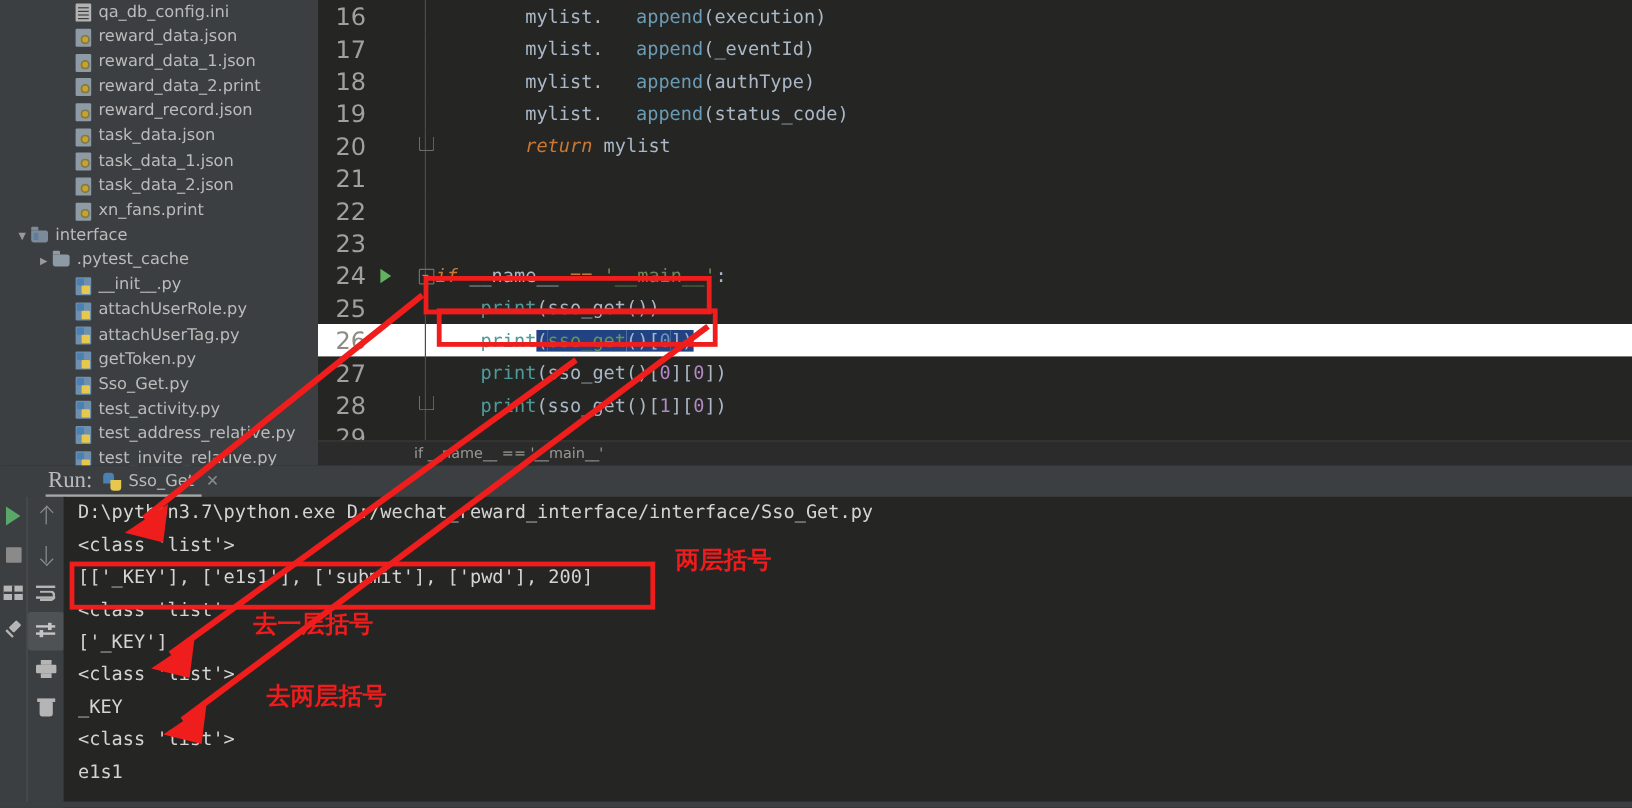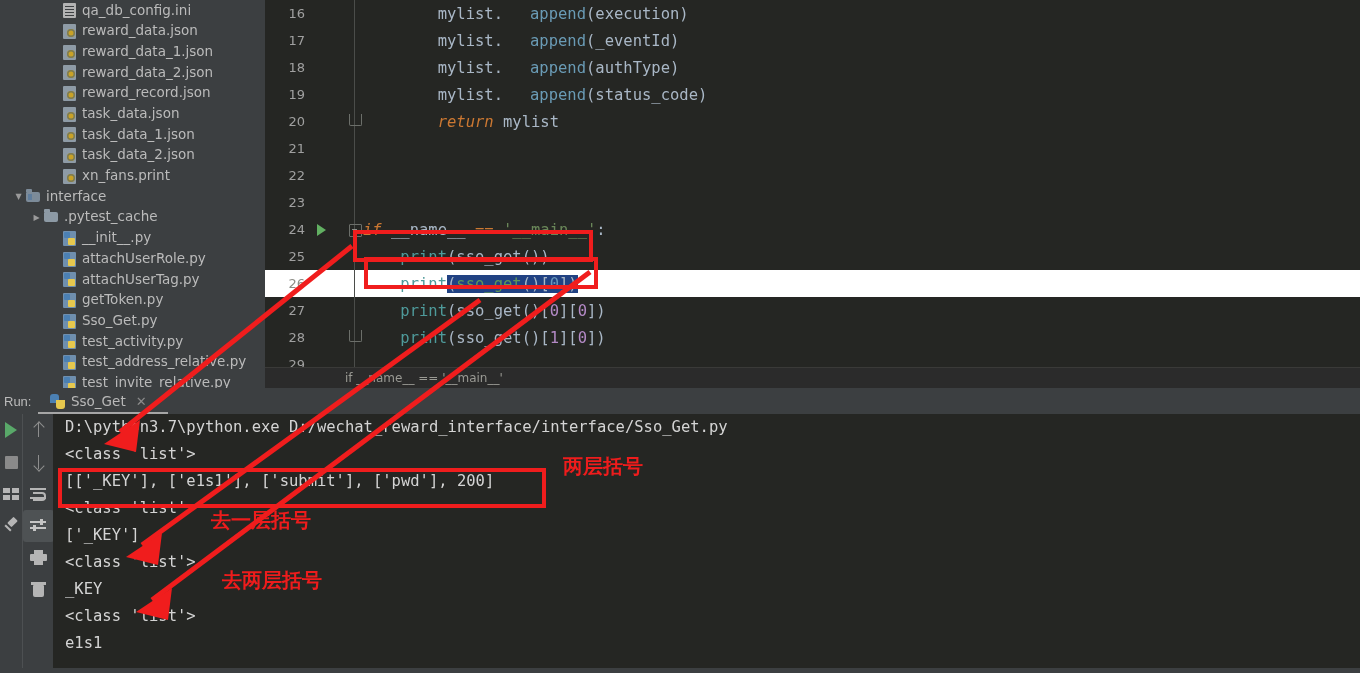--- a/index.html
+++ b/index.html
@@ -163,21 +163,21 @@
     white-space: pre;
   }
   .code-line.cur { background: #ffffff; }
   .ln {
     flex: 0 0 40px;
     width: 40px;
     text-align: right;
     padding-right: 6px;
     color: #a0a0a0;
     font-family: "DejaVu Sans", sans-serif;
-    font-size: 13px;
+    font-size: 20px;
   }
   .code-line.cur .ln { color: #8d8d86; }
   .gut {
     flex: 0 0 28px;
     width: 28px;
     position: relative;
     height: 100%;
   }
   .fold {
     flex: 0 0 22px;
@@ -259,24 +259,25 @@
   #run-tabbar {
     position: absolute;
     left: 0; top: 0;
     width: 1360px;
     height: 26px;
     display: flex;
     align-items: center;
   }
   #run-label {
     color: #bbbbbb;
-    font-size: 13px;
-    font-family: Liberation Sans, sans-serif;
+    font-size: 19px;
+    font-family: Liberation Serif, serif;
     padding-left: 4px;
     width: 38px;
+    margin-left: 36px;
   }
   .run-tab {
     display: flex;
     align-items: center;
     gap: 6px;
     padding: 0 8px;
     height: 26px;
     position: relative;
   }
   .py-ico {
@@ -578,21 +579,21 @@
             <span class="ico-json"></span>
           </span>
           <span class="tree-label">reward_data_1.json</span>
         </div>
         <div class="tree-row">
           <div class="tw-spacer" style="width: 48px;"></div>
           <div class="tree-arrow"></div>
           <span class="tree-ico">
             <span class="ico-json"></span>
           </span>
-          <span class="tree-label">reward_data_2.json</span>
+          <span class="tree-label">reward_data_2.print</span>
         </div>
         <div class="tree-row">
           <div class="tw-spacer" style="width: 48px;"></div>
           <div class="tree-arrow"></div>
           <span class="tree-ico">
             <span class="ico-json"></span>
           </span>
           <span class="tree-label">reward_record.json</span>
         </div>
         <div class="tree-row">

